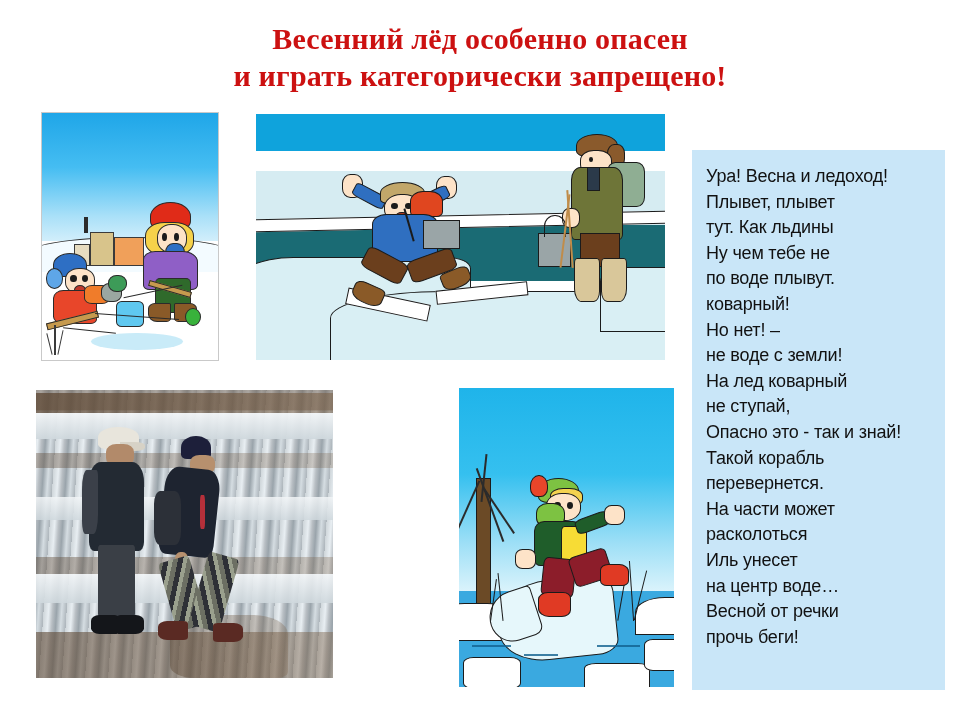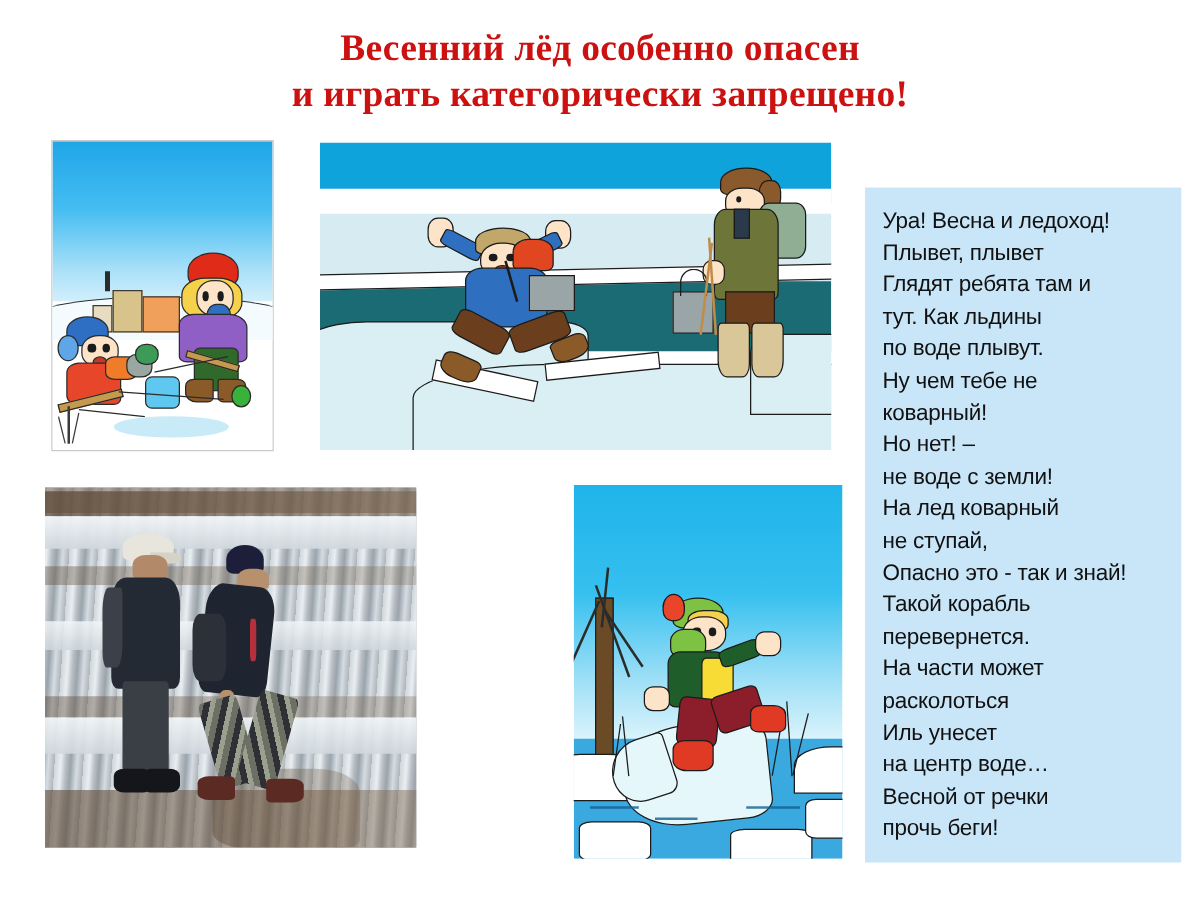--- a/index.html
+++ b/index.html
@@ -287,24 +287,23 @@
       <div class="lim" style="left:46%;top:54%;width:36%;height:20%;background:#8c1d2a;border:1.5px solid #1b1b1b;border-radius:16%;transform:rotate(-18deg);"></div>
       <div class="lim" style="left:74%;top:62%;width:26%;height:14%;background:#e03a24;border:1.5px solid #1b1b1b;border-radius:28% 34% 24% 24%;"></div>
       <div class="lim" style="left:14%;top:82%;width:30%;height:16%;background:#e03a24;border:1.5px solid #1b1b1b;border-radius:30% 24% 28% 34%;"></div>
     </div>
   </div>
 
   <div class="poem-box">
     <div class="poem-inner">
       <div class="poem-line">Ура! Весна и ледоход!</div>
       <div class="poem-line">Плывет, плывет</div>
-      <div class="poem-line">Глядят ребята там и</div>
       <div class="poem-line">тут. Как льдины</div>
+      <div class="poem-line">Ну чем тебе не</div>
       <div class="poem-line">по воде плывут.</div>
-      <div class="poem-line">Ну чем тебе не</div>
       <div class="poem-line">коварный!</div>
       <div class="poem-line">Но нет! –</div>
       <div class="poem-line">не воде с земли!</div>
       <div class="poem-line">На лед коварный</div>
       <div class="poem-line">не ступай,</div>
       <div class="poem-line">Опасно это - так и знай!</div>
       <div class="poem-line">Такой корабль</div>
       <div class="poem-line">перевернется.</div>
       <div class="poem-line">На части может</div>
       <div class="poem-line">расколоться</div>

